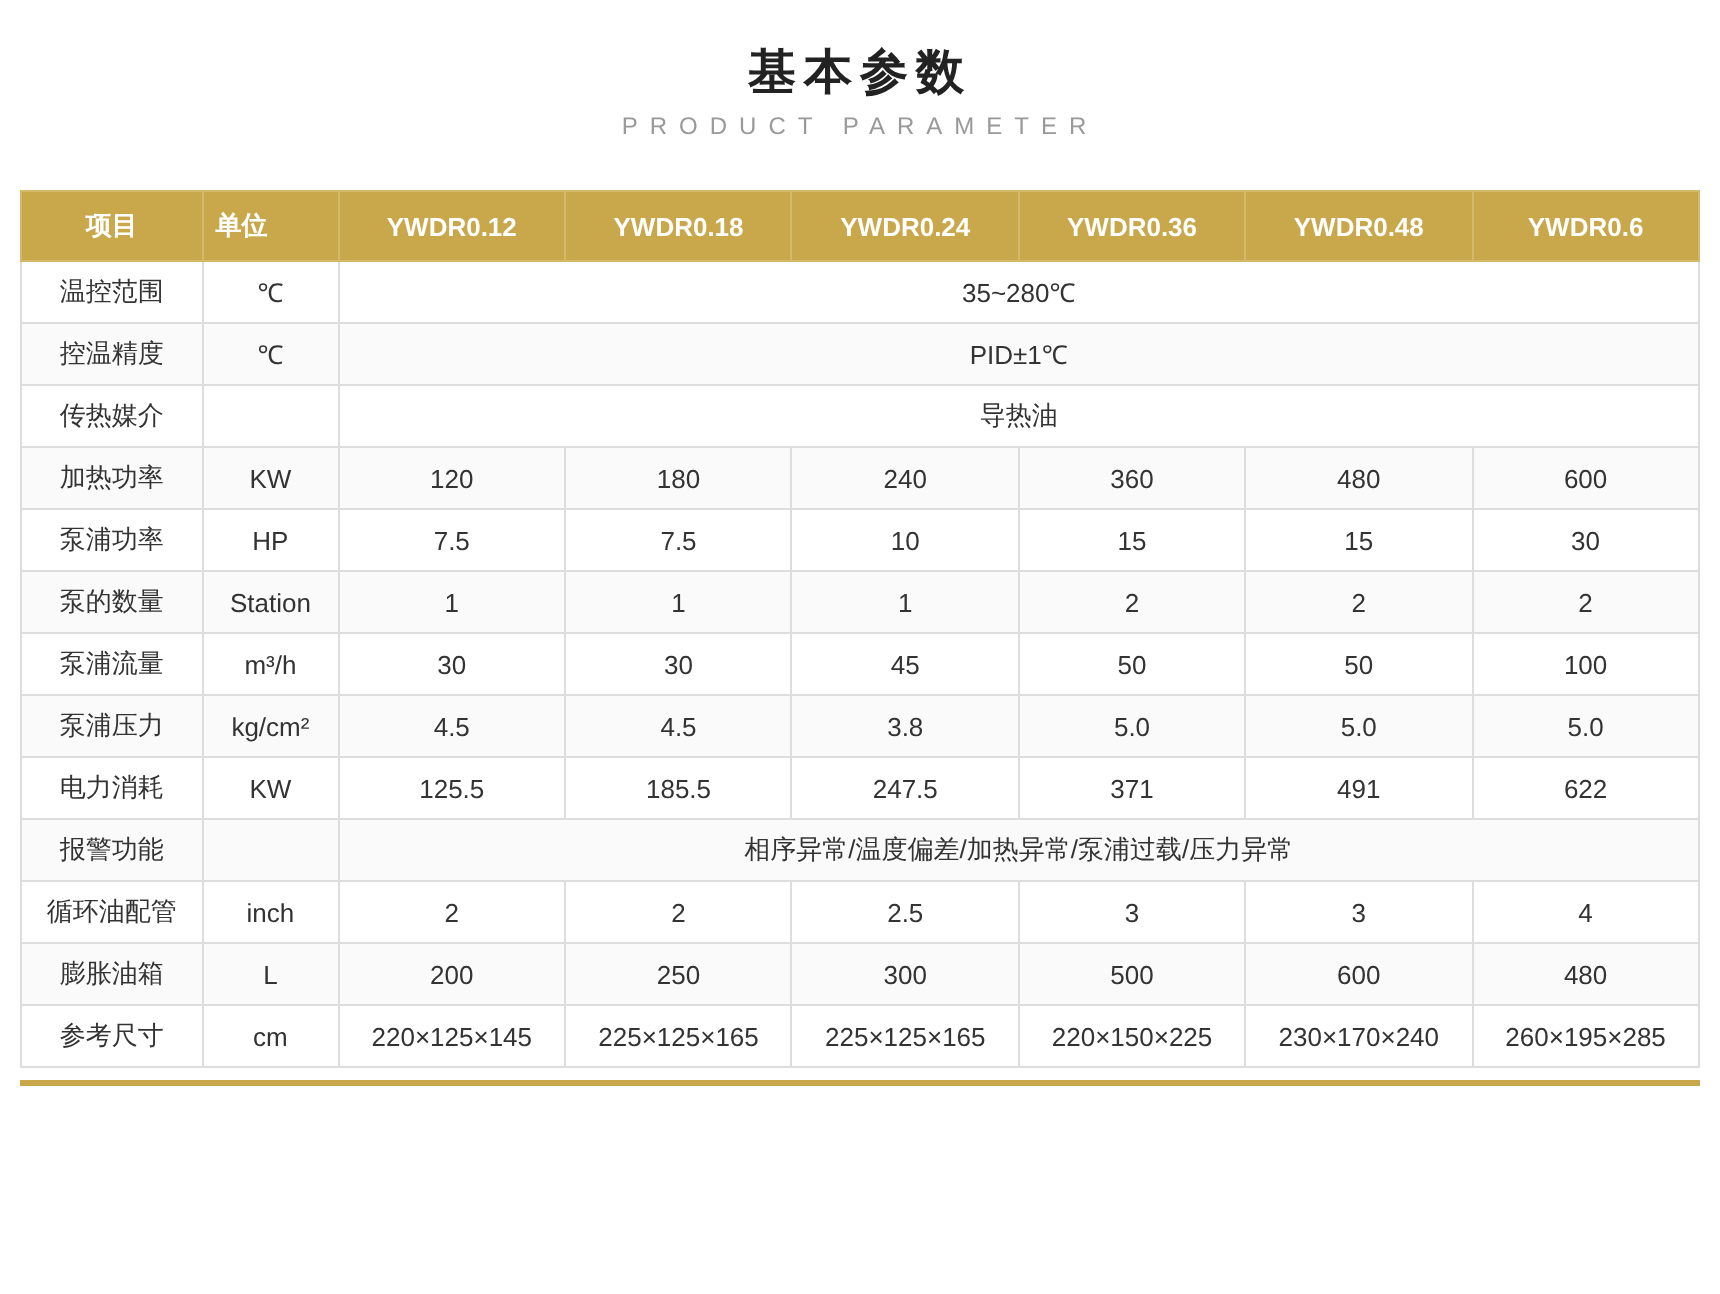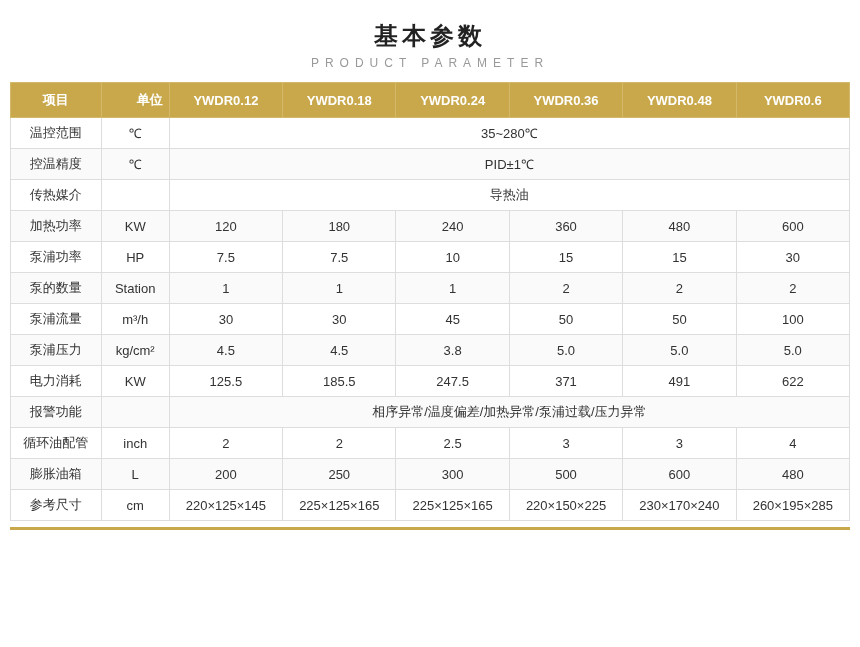--- a/index.html
+++ b/index.html
@@ -18,21 +18,21 @@
       font-weight: bold;
       color: #222;
       letter-spacing: 4px;
       margin-bottom: 4px;
       font-family: "SimHei", "黑体", Arial, sans-serif;
     }
     .page-subtitle {
       font-size: 12px;
       letter-spacing: 6px;
       color: #999;
-      margin-bottom: 12px;
+      margin-bottom: 25px;
     }
     table {
       border-collapse: collapse;
       width: 840px;
       font-size: 13px;
     }
     thead tr th {
       background: #c8a84b;
       color: #fff;
       font-weight: bold;
@@ -51,21 +51,21 @@
     tbody tr:nth-child(even) td {
       background: #fafafa;
     }
     .col-item {
       width: 80px;
       text-align: center;
       margin-top: 27px;
     }
     .col-unit {
       width: 60px;
-      text-align: right;
+      text-align: left;
     }
     .col-val {
       width: 100px;
     }
     .bottom-line {
       width: 840px;
       height: 3px;
       background: #c8a84b;
       margin-top: 6px;
     }

